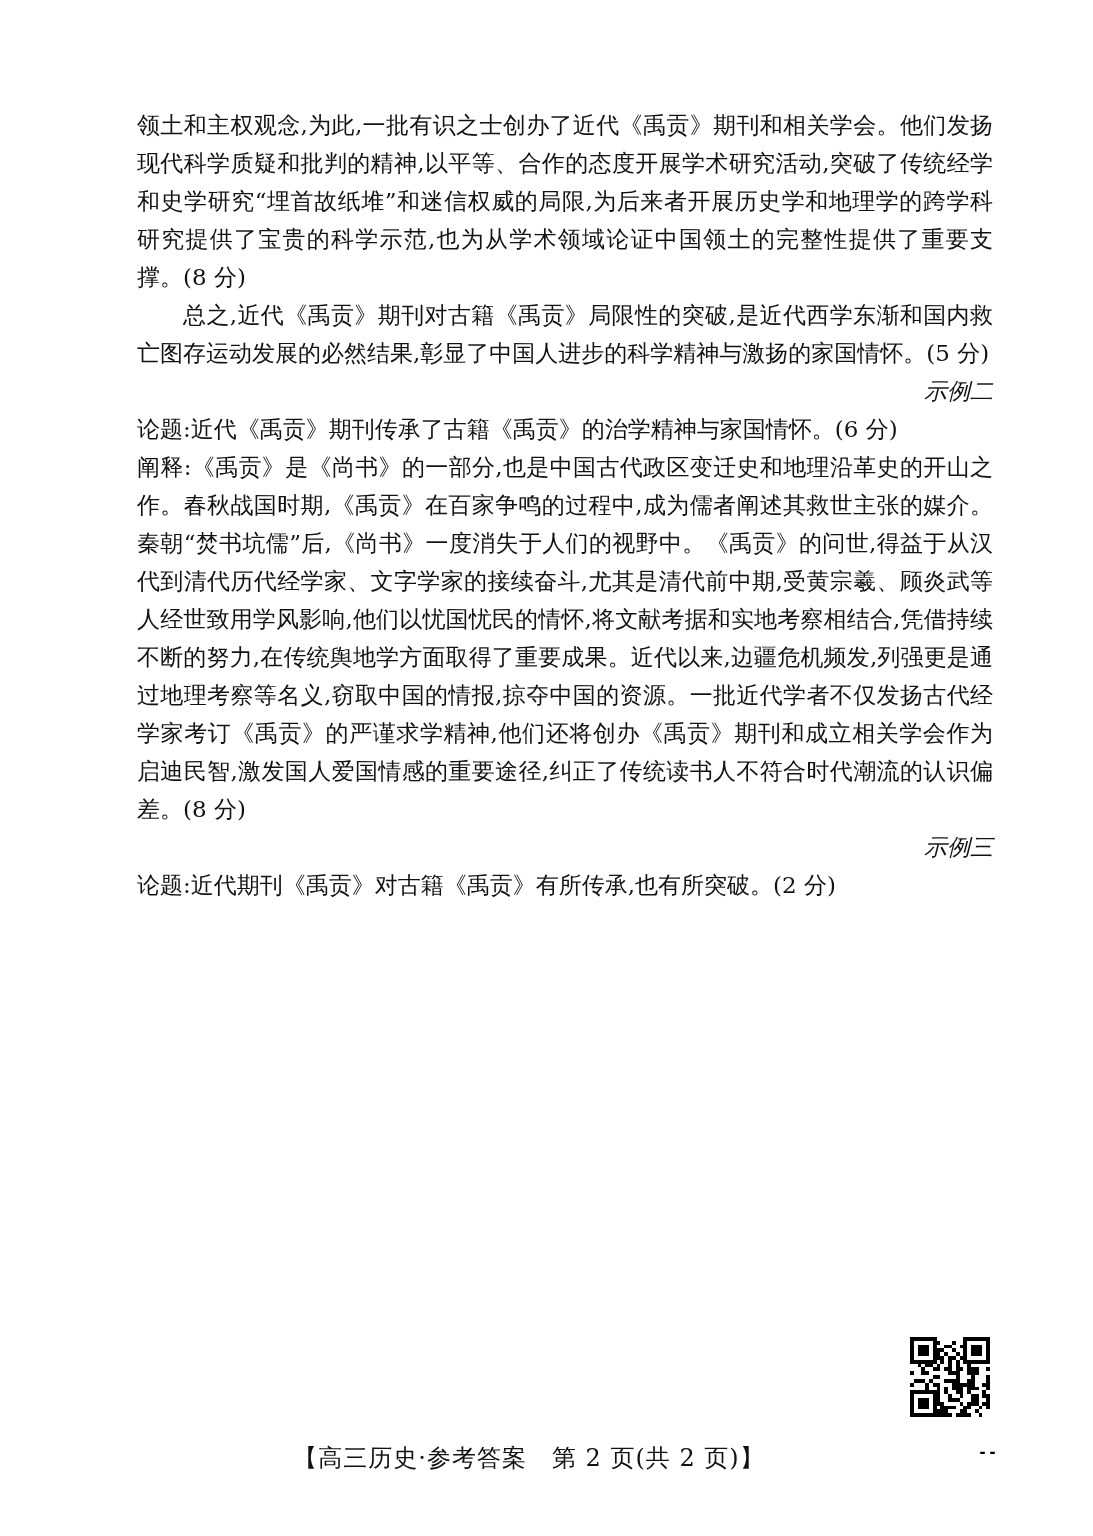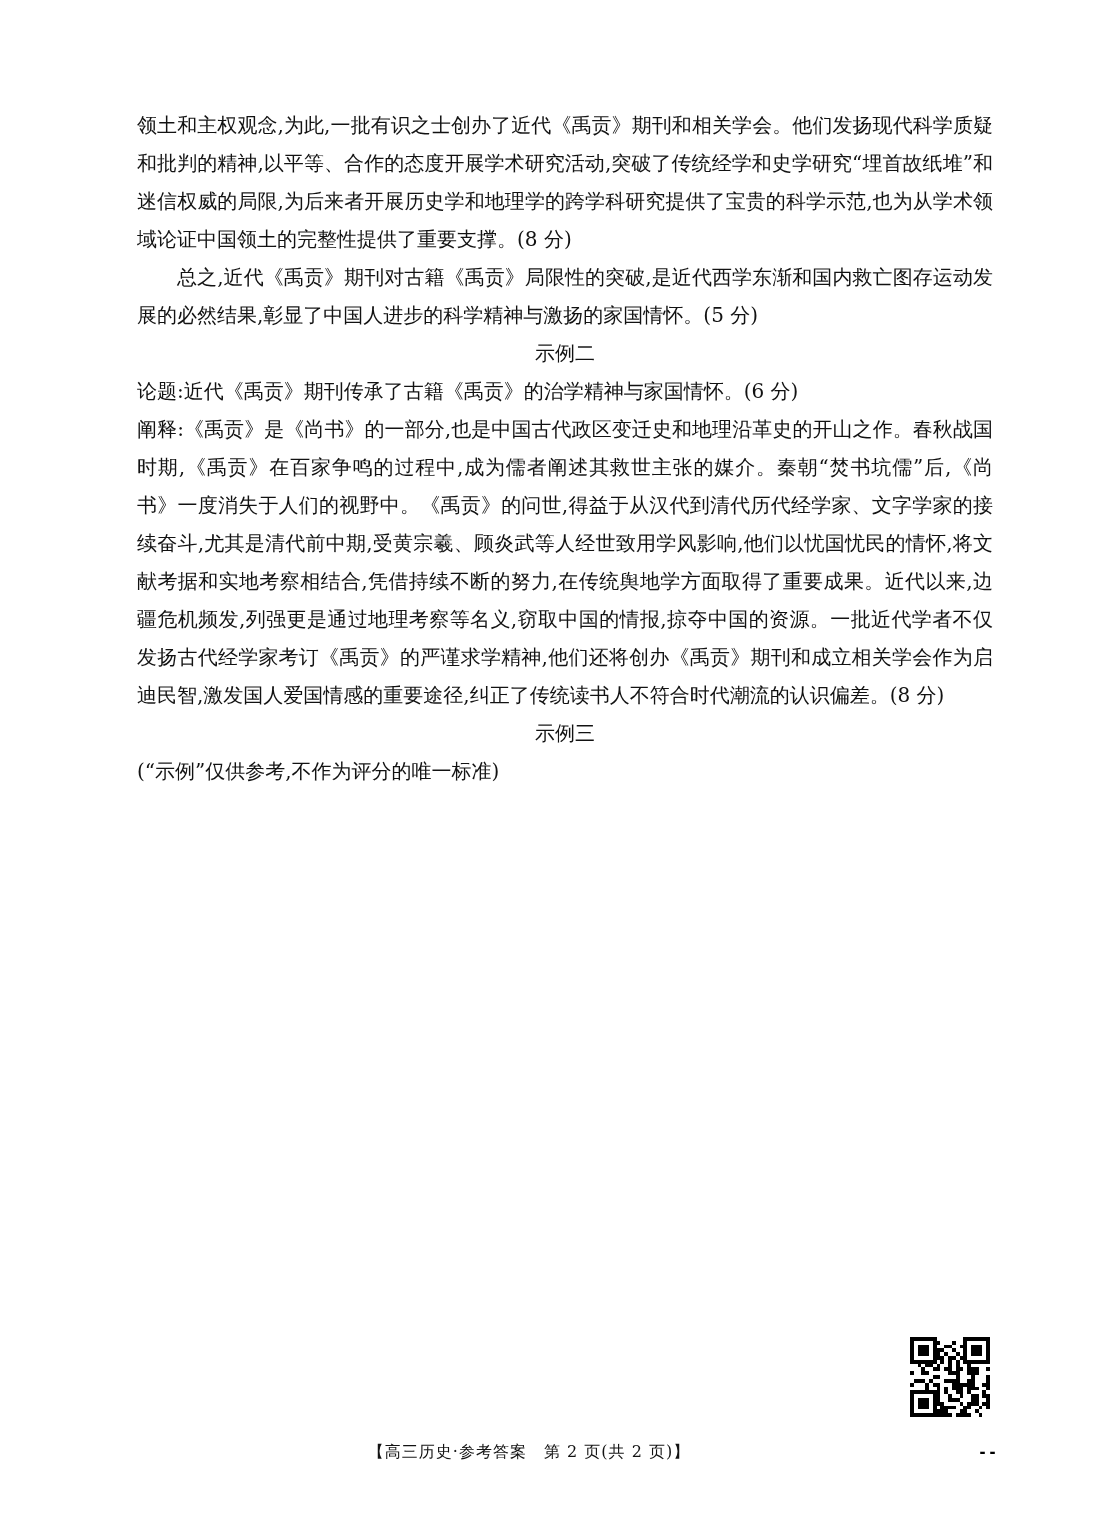--- a/index.html
+++ b/index.html
@@ -14,42 +14,43 @@
     background: #ffffff;
     overflow: hidden;
     font-family: "DejaVu Serif", "Liberation Serif", serif;
     color: #121212;
   }
   .content {
     position: absolute;
     left: 137px;
     top: 106px;
     width: 856px;
-    font-size: 20px;
+    font-size: 23px;
     line-height: 38px;
     text-align: justify;
     letter-spacing: 0px;
   }
   .content p {
     margin: 0;
     padding: 0;
   }
   .para.indent {
     text-indent: 2em;
   }
   .para.heading {
-    text-align: center;
+    text-align: right;
+    font-style: italic;
   }
   .footer {
     position: absolute;
     left: 0;
     top: 1442px;
     width: 1058px;
     text-align: center;
-    font-size: 16px;
+    font-size: 24px;
     letter-spacing: 1px;
     color: #121212;
   }
   .qr {
     position: absolute;
     left: 910px;
     top: 1337px;
     width: 80px;
     height: 80px;
   }
@@ -69,21 +70,21 @@
 
 <div class="page">
 
   <div class="content">
       <p class="para">领土和主权观念,为此,一批有识之士创办了近代《禹贡》期刊和相关学会。他们发扬现代科学质疑和批判的精神,以平等、合作的态度开展学术研究活动,突破了传统经学和史学研究“埋首故纸堆”和迷信权威的局限,为后来者开展历史学和地理学的跨学科研究提供了宝贵的科学示范,也为从学术领域论证中国领土的完整性提供了重要支撑。(8 分)</p>
       <p class="para indent">总之,近代《禹贡》期刊对古籍《禹贡》局限性的突破,是近代西学东渐和国内救亡图存运动发展的必然结果,彰显了中国人进步的科学精神与激扬的家国情怀。(5 分)</p>
       <p class="para heading">示例二</p>
       <p class="para">论题:近代《禹贡》期刊传承了古籍《禹贡》的治学精神与家国情怀。(6 分)</p>
       <p class="para">阐释:《禹贡》是《尚书》的一部分,也是中国古代政区变迁史和地理沿革史的开山之作。春秋战国时期,《禹贡》在百家争鸣的过程中,成为儒者阐述其救世主张的媒介。秦朝“焚书坑儒”后,《尚书》一度消失于人们的视野中。《禹贡》的问世,得益于从汉代到清代历代经学家、文字学家的接续奋斗,尤其是清代前中期,受黄宗羲、顾炎武等人经世致用学风影响,他们以忧国忧民的情怀,将文献考据和实地考察相结合,凭借持续不断的努力,在传统舆地学方面取得了重要成果。近代以来,边疆危机频发,列强更是通过地理考察等名义,窃取中国的情报,掠夺中国的资源。一批近代学者不仅发扬古代经学家考订《禹贡》的严谨求学精神,他们还将创办《禹贡》期刊和成立相关学会作为启迪民智,激发国人爱国情感的重要途径,纠正了传统读书人不符合时代潮流的认识偏差。(8 分)</p>
       <p class="para heading">示例三</p>
-      <p class="para">(“示例”仅供参考,不作为评分的唯一标准)</p>
+      <p class="para">论题:近代期刊《禹贡》对古籍《禹贡》有所传承,也有所突破。(2 分)</p>
     </div>
 
   <svg class="qr" id="qr-svg" viewBox="0 0 21 21" shape-rendering="crispEdges">
       <g fill="#000000">
         <rect x="0" y="0" width="1" height="1"></rect>
         <rect x="1" y="0" width="1" height="1"></rect>
         <rect x="2" y="0" width="1" height="1"></rect>
         <rect x="3" y="0" width="1" height="1"></rect>
         <rect x="4" y="0" width="1" height="1"></rect>
         <rect x="5" y="0" width="1" height="1"></rect>

